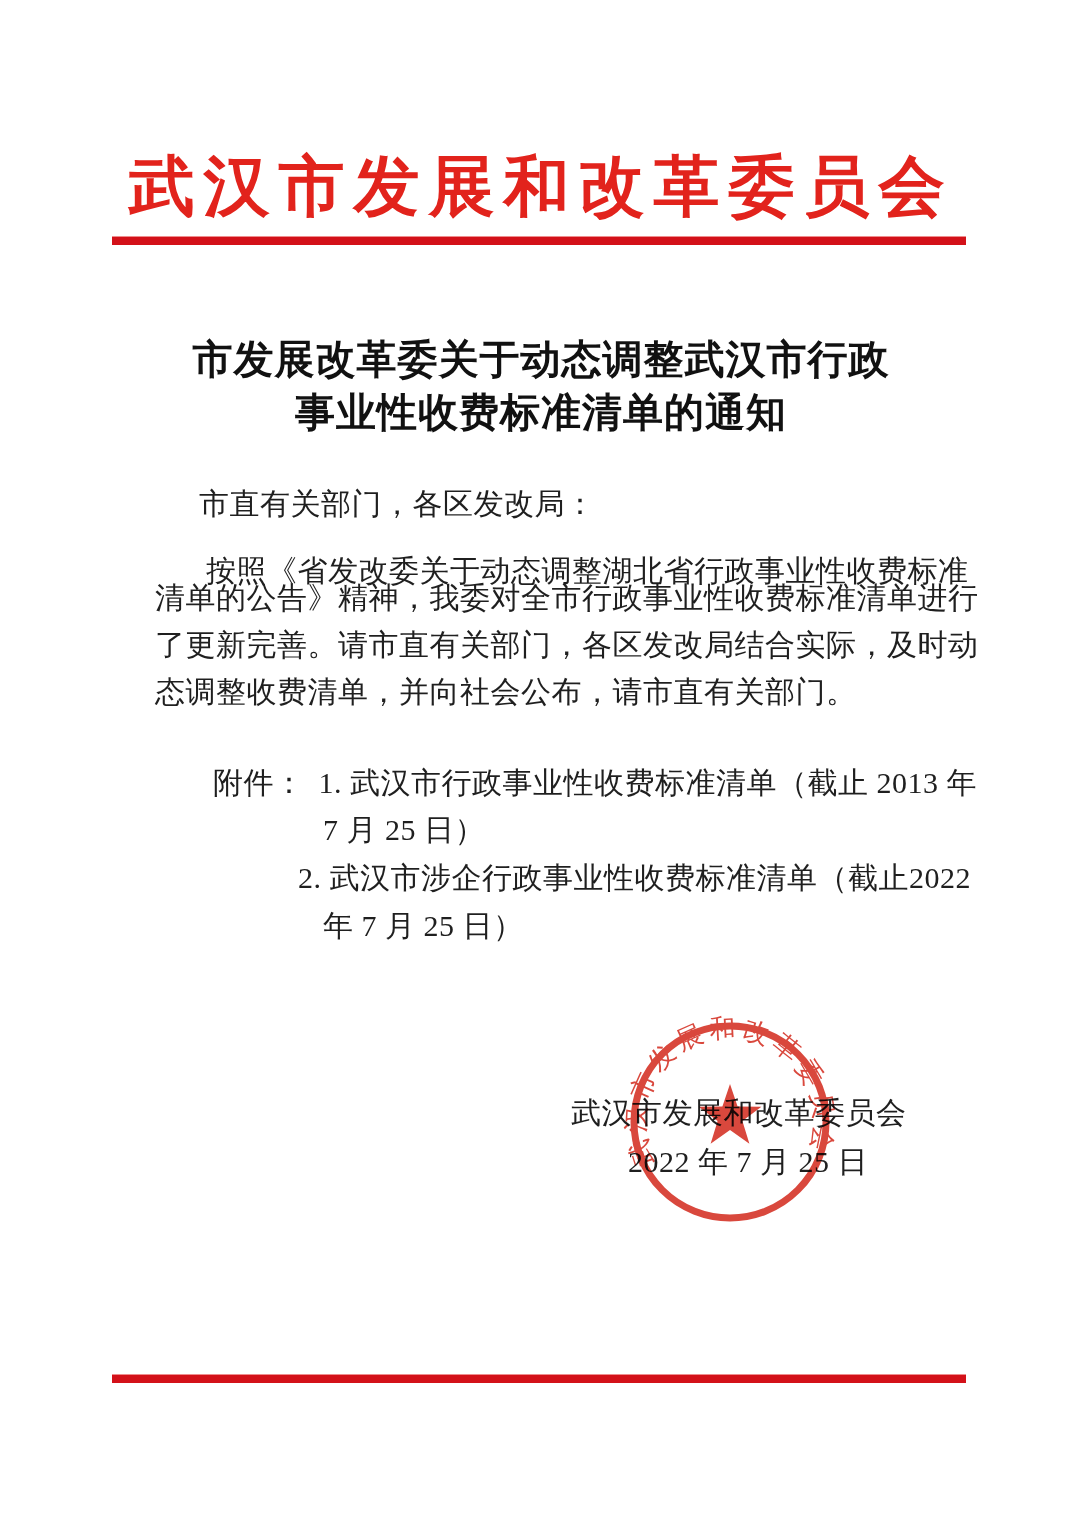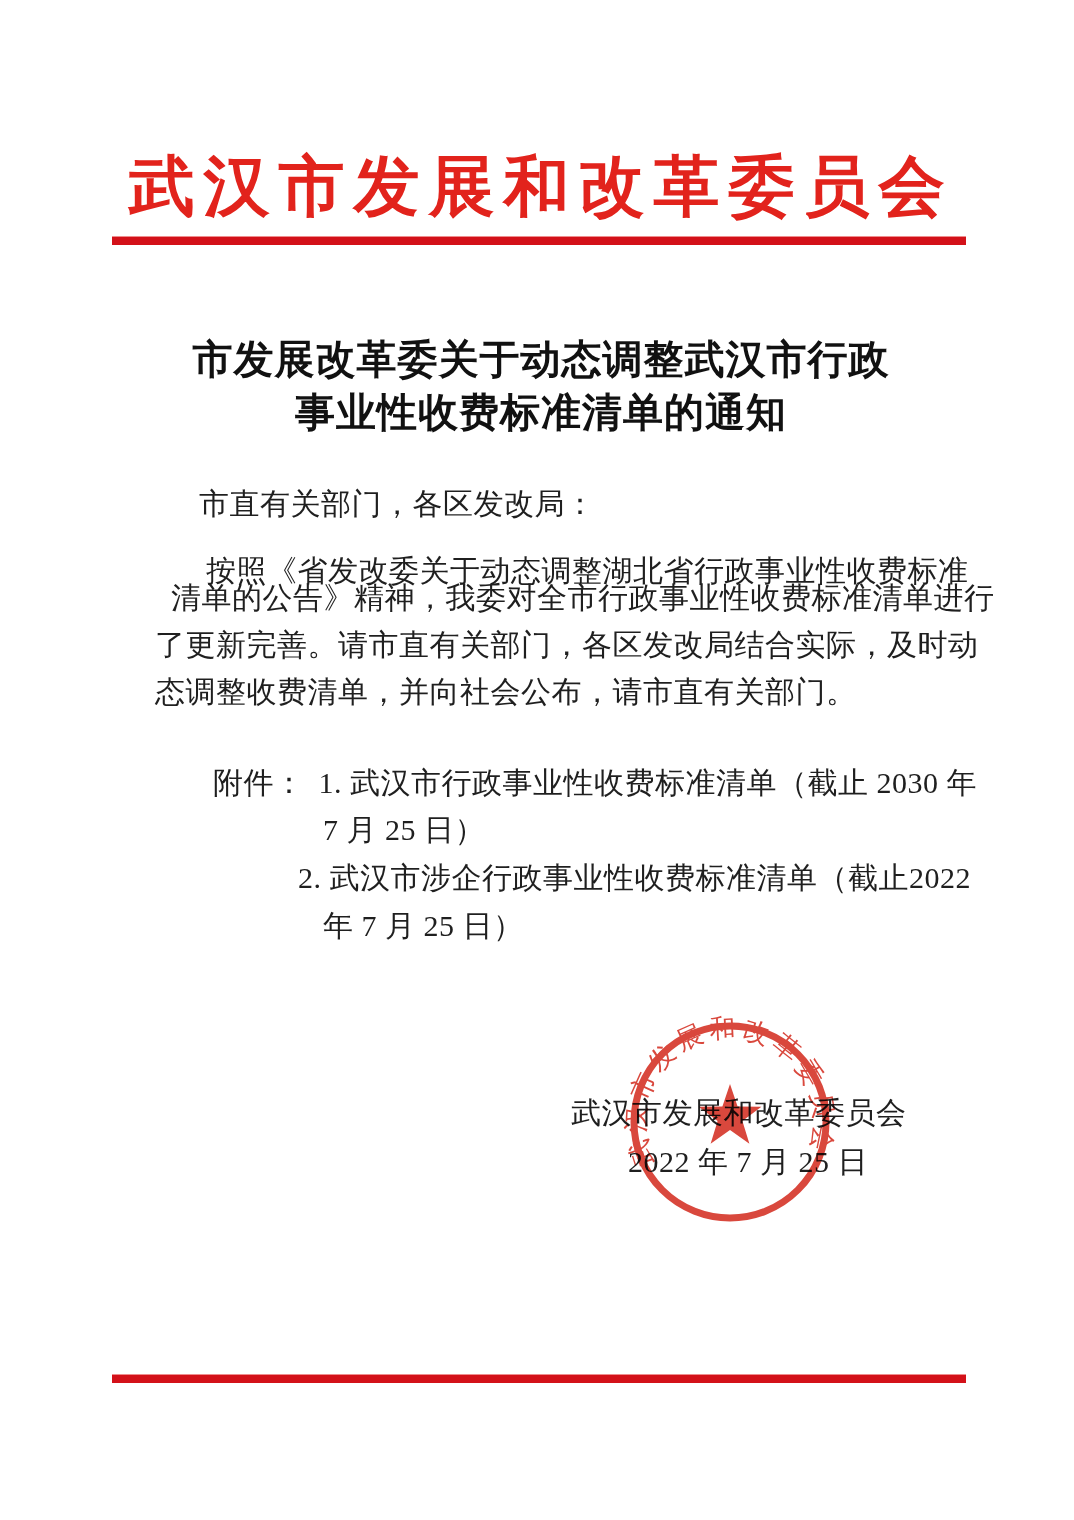--- a/index.html
+++ b/index.html
@@ -32,21 +32,21 @@
     font-size:40px;
     font-weight:bold;
     color:#111111;
     letter-spacing:1px;
   }
   .doc-title-1{top:332px;}
   .doc-title-2{top:385px;}
   .bodytext{font-size:30px;color:#1f1f1f;letter-spacing:0.5px;}
   .salutation{left:147px;top:484px;margin-left:44px;}
   .pline1{left:198px;top:531px;margin-top:20px;}
-  .pline2{left:147px;top:578px;margin-left:16px;}
+  .pline2{left:147px;top:578px;}
   .pline3{left:147px;top:625px;}
   .pline4{left:147px;top:672px;}
   .att-row1{left:205px;top:763px;}
   .att-row2{left:315px;top:810px;text-align:center;}
   .att-row3{left:290px;top:858px;}
   .att-row4{left:315px;top:906px;}
   .att-num{margin-left:14px;}
   .att-text{margin-left:8px;}
   .sig-org{left:563px;top:1093px;}
   .sig-date{left:620px;top:1142px;}
@@ -69,21 +69,21 @@
   <div class="abs centered doc-title doc-title-2">事业性收费标准清单的通知</div>
 
   <div class="abs bodytext salutation">市直有关部门，各区发改局：</div>
 
   <div class="abs bodytext pline1">按照《省发改委关于动态调整湖北省行政事业性收费标准</div>
   <div class="abs bodytext pline2">清单的公告》精神，我委对全市行政事业性收费标准清单进行</div>
   <div class="abs bodytext pline3">了更新完善。请市直有关部门，各区发改局结合实际，及时动</div>
   <div class="abs bodytext pline4">态调整收费清单，并向社会公布，请市直有关部门。</div>
 
   <div class="abs bodytext att-row1">
-    <span>附件：</span><span class="att-num">1.</span><span class="att-text">武汉市行政事业性收费标准清单（截止 2030 年</span>
+    <span>附件：</span><span class="att-num">1.</span><span class="att-text">武汉市行政事业性收费标准清单（截止 2013 年</span>
   </div>
   <div class="abs bodytext att-row2">7 月 25 日）</div>
   <div class="abs bodytext att-row3">
     <span>2.</span><span class="att-text">武汉市涉企行政事业性收费标准清单（截止2022</span>
   </div>
   <div class="abs bodytext att-row4">年 7 月 25 日）</div>
 
   <div class="abs bodytext sig-org">武汉市发展和改革委员会</div>
   <div class="abs bodytext sig-date">2022 年 7 月 25 日</div>
 

